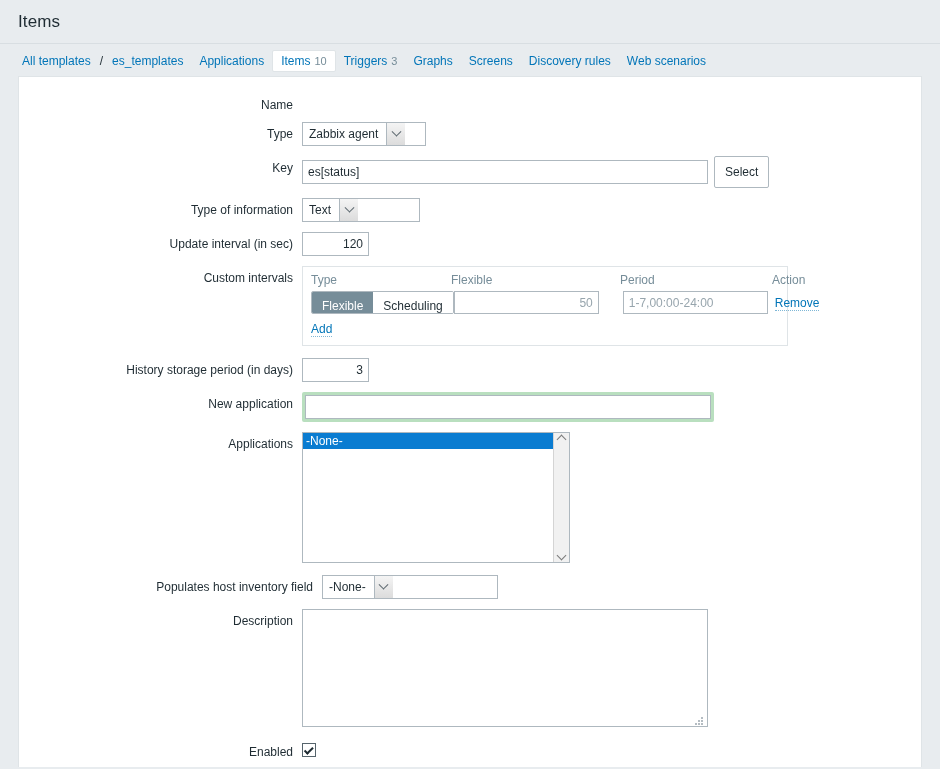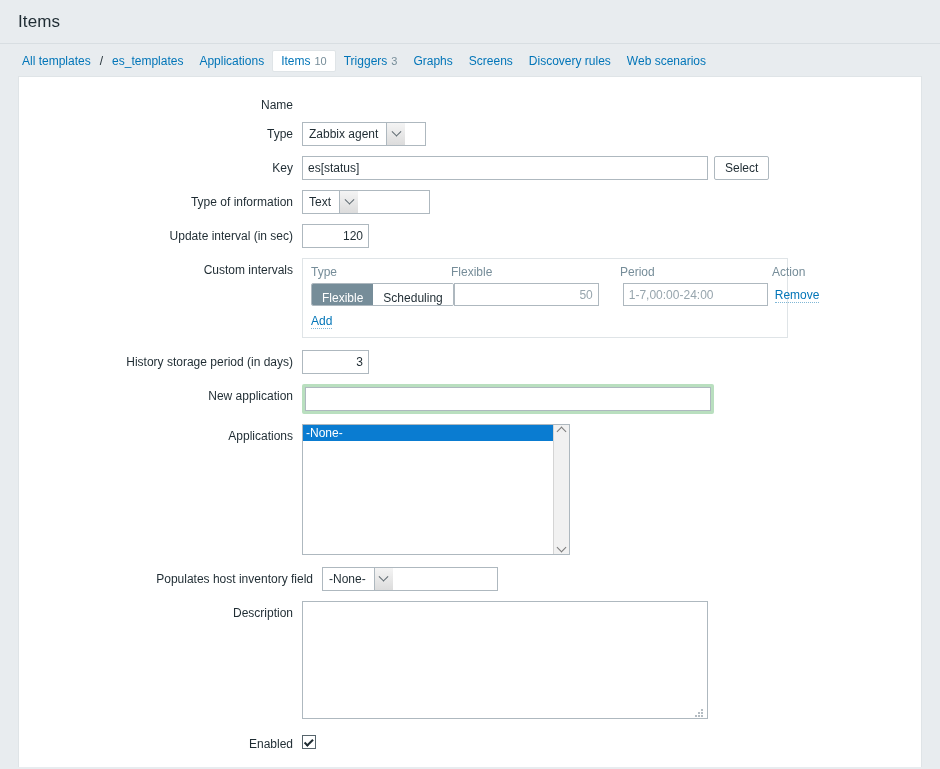--- a/index.html
+++ b/index.html
@@ -143,31 +143,31 @@
     justify-content: center;
     flex: 0 0 19px;
   }
   .chev {
     width: 7px; height: 7px;
     border-right: 1.5px solid #5a666d;
     border-bottom: 1.5px solid #5a666d;
     transform: rotate(45deg) translate(-2px,-2px);
   }
   .select-type   { width: 124px; }
-  .select-typeinfo { width: 128px; text-align: right; }
+  .select-typeinfo { width: 118px; text-align: right; }
   .select-inv    { width: 176px; }
 
   
   button.btn {
     font-family: "Liberation Sans", sans-serif;
     font-size: 12px;
     background: #ffffff;
     border: 1px solid #aeb8bf;
     color: #1f2c33;
-    height: 24px;
+    height: 32px;
     padding: 0 10px;
     cursor: pointer;
     border-radius: 2px;
   }
 
   
   #custom-intervals-box {
     border: 1px solid #dfe4e7;
     background: #ffffff;
     width: 486px;

